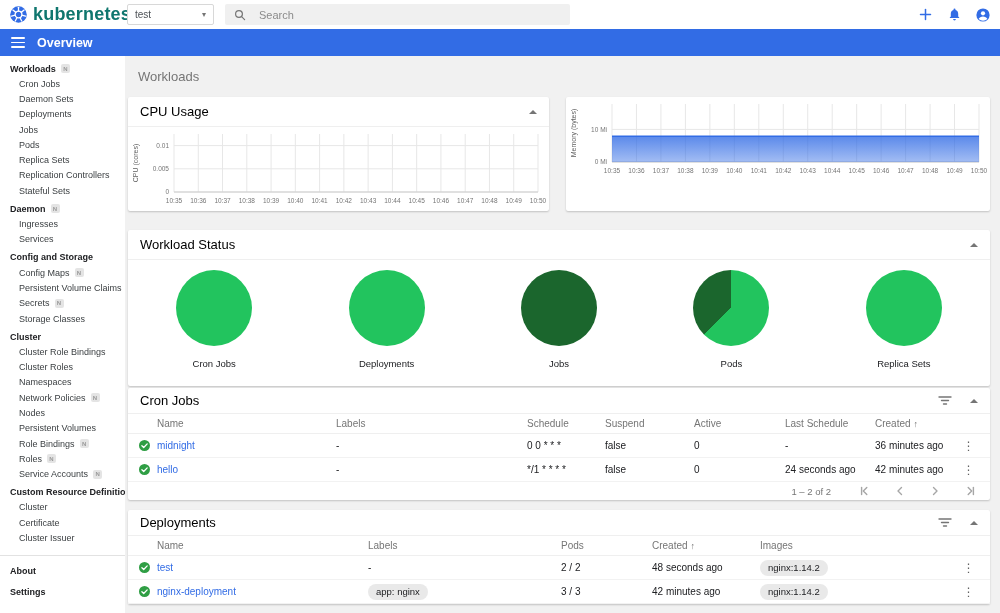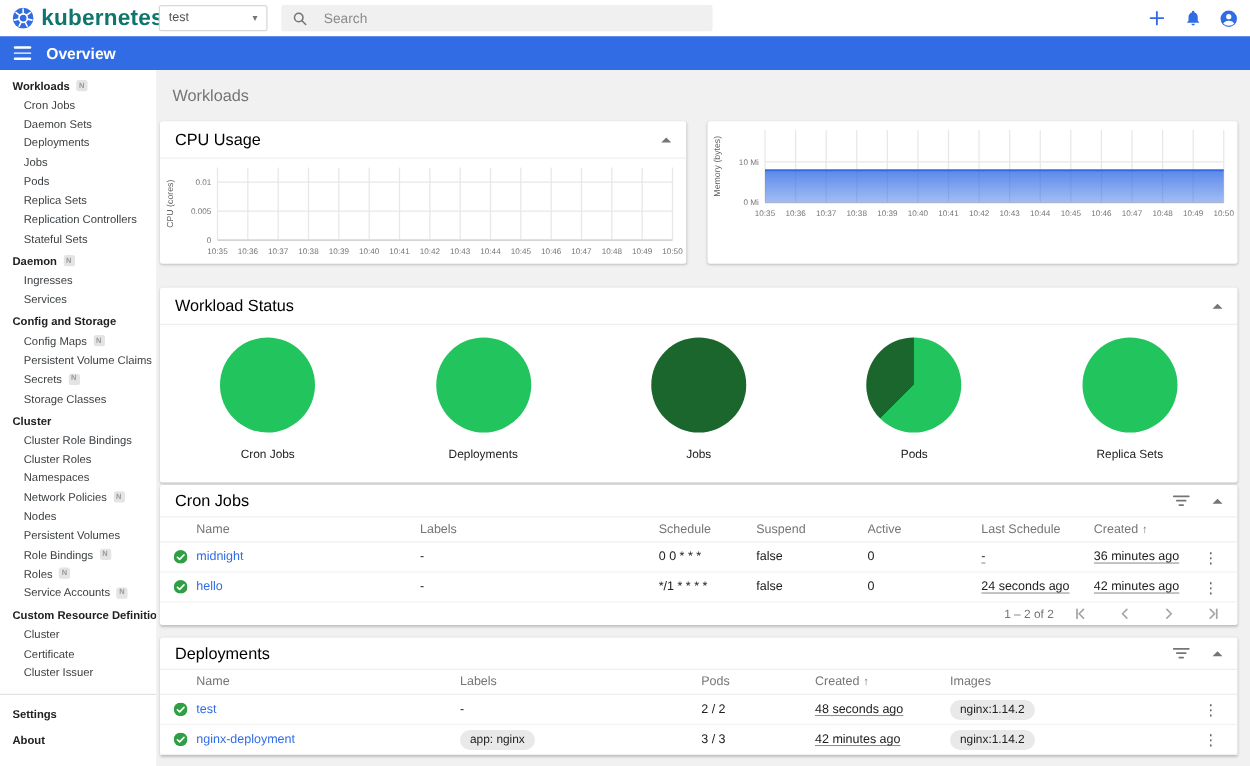--- a/index.html
+++ b/index.html
@@ -64,21 +64,21 @@
   .trow { height:24px; font-size:10px; color:#202124; border-bottom:1px solid #f2f2f2; }
   .cell { padding-right:8px; overflow:hidden; white-space:nowrap; }
   .th { cursor:pointer; }
   .sort { margin-left:3px; font-size:9px; color:#757575; }
   .icon-cell { display:flex; align-items:center; padding-left:11px; }
   .link { color:#326ce5; cursor:pointer; }
   .u { text-decoration:underline; text-decoration-color:#8f8f8f; text-underline-offset:2px; }
   .chip { background:#e9e9e9; border-radius:9px; padding:2.5px 8px; font-size:9.5px; color:#202124; display:inline-block; }
   .kebab-cell { text-align:center; }
   .kebab { color:#616161; font-size:12px; cursor:pointer; display:inline-block; width:14px; }
-  .tfoot { height:18px; display:flex; align-items:center; justify-content:flex-end; padding-right:14px; font-size:9.5px; color:#757575; gap:16px; }
+  .tfoot { height:18px; display:flex; align-items:center; justify-content:flex-end; padding-right:14px; font-size:9.5px; color:#757575; gap:28px; }
   .pg-icons { display:flex; align-items:center; gap:23px; }
   .pg-btn { cursor:pointer; display:flex; align-items:center; }
 </style>
 </head>
 <body>
 
 <div class="screen">
 
   <header class="topbar">
     <div class="brand">
@@ -245,24 +245,24 @@
         <span>Cluster</span>
       </div>
       <div class="side-item">
         <span>Certificate</span>
       </div>
       <div class="side-item">
         <span>Cluster Issuer</span>
       </div>
       <div class="side-divider"></div>
       <div class="side-head side-foot">
+        <span>About</span>
+      </div>
+      <div class="side-head side-foot">
         <span>Settings</span>
-      </div>
-      <div class="side-head side-foot">
-        <span>About</span>
       </div>
     </nav>
 
   <main class="main">
     <div class="page-title">Workloads</div>
 
     <div class="charts-row">
       <section class="card chart-card" id="cpu-card">
         <div class="card-header">
           <span class="card-title">CPU Usage</span>

